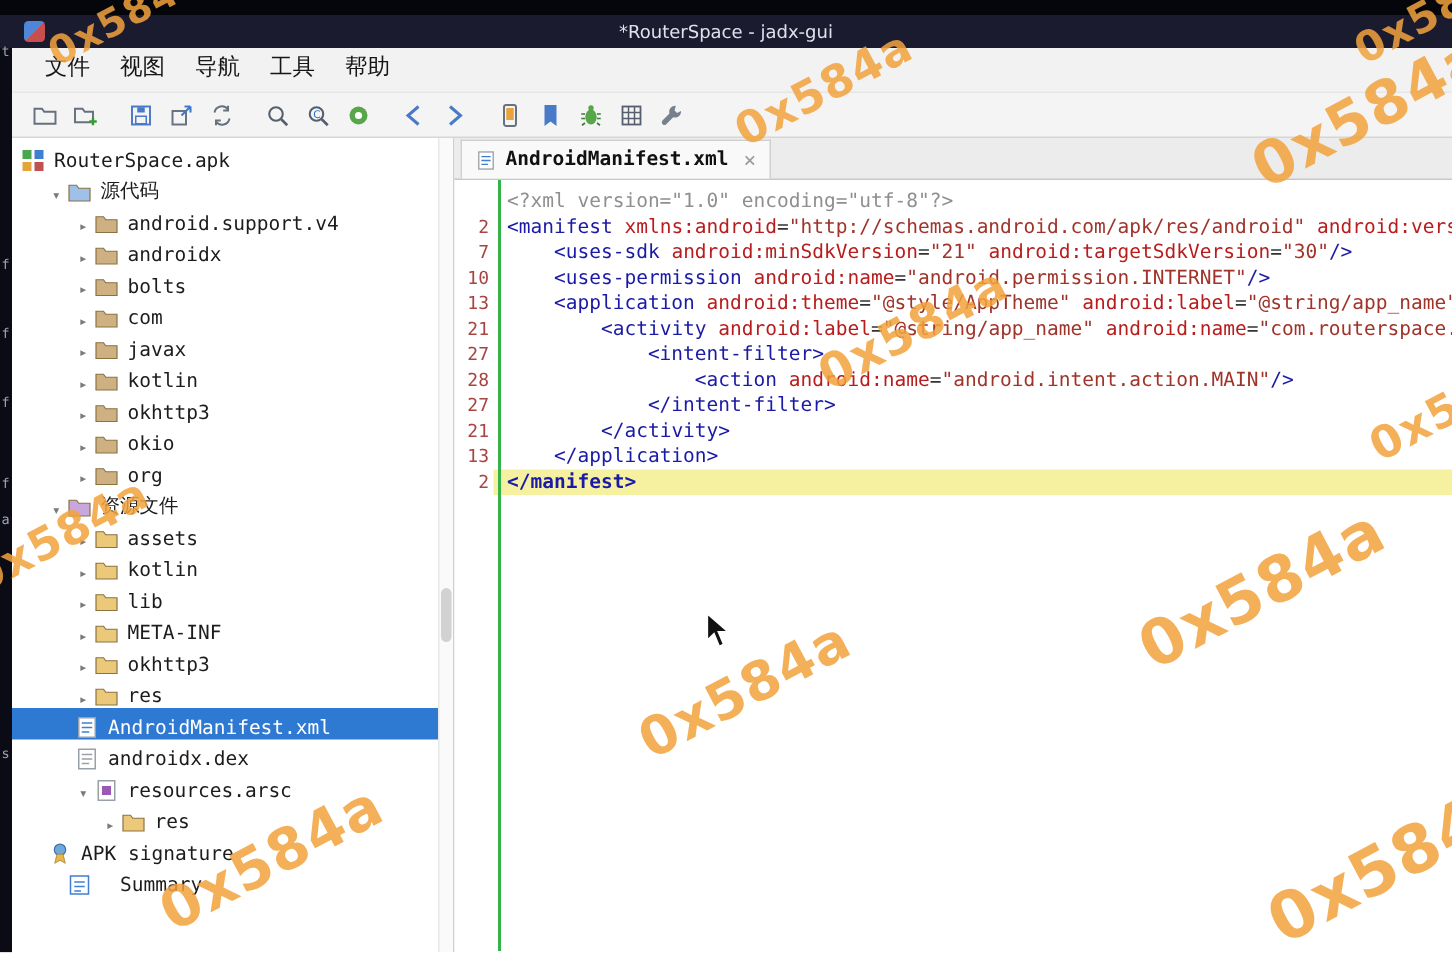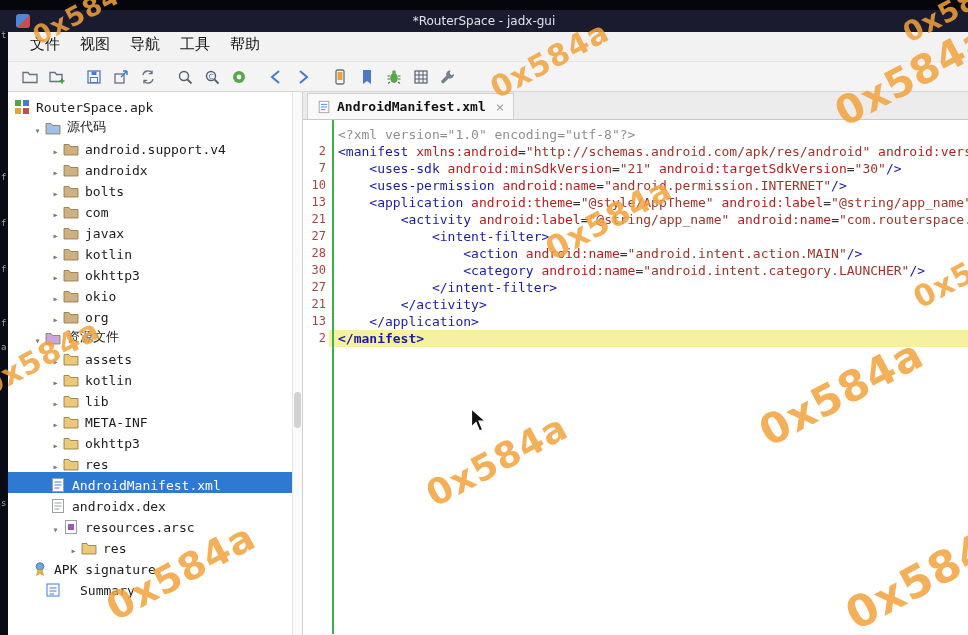--- a/index.html
+++ b/index.html
@@ -476,24 +476,20 @@
           </div>
           <div class="code-line">
             <span class="ln">27</span>
             <span class="code"><span class="seg-e">            </span><span class="seg-t">&lt;intent-filter&gt;</span></span>
           </div>
           <div class="code-line">
             <span class="ln">28</span>
             <span class="code"><span class="seg-e">                </span><span class="seg-t">&lt;action</span><span class="seg-e"> </span><span class="seg-a">android:name</span><span class="seg-e">=</span><span class="seg-v">"android.intent.action.MAIN"</span><span class="seg-t">/&gt;</span></span>
           </div>
           <div class="code-line">
-            <span class="ln">30</span>
-            <span class="code"><span class="seg-e">                </span><span class="seg-t">&lt;category</span><span class="seg-e"> </span><span class="seg-a">android:name</span><span class="seg-e">=</span><span class="seg-v">"android.intent.category.LAUNCHER"</span><span class="seg-t">/&gt;</span></span>
-          </div>
-          <div class="code-line">
             <span class="ln">27</span>
             <span class="code"><span class="seg-e">            </span><span class="seg-t">&lt;/intent-filter&gt;</span></span>
           </div>
           <div class="code-line">
             <span class="ln">21</span>
             <span class="code"><span class="seg-e">        </span><span class="seg-t">&lt;/activity&gt;</span></span>
           </div>
           <div class="code-line">
             <span class="ln">13</span>
             <span class="code"><span class="seg-e">    </span><span class="seg-t">&lt;/application&gt;</span></span>

